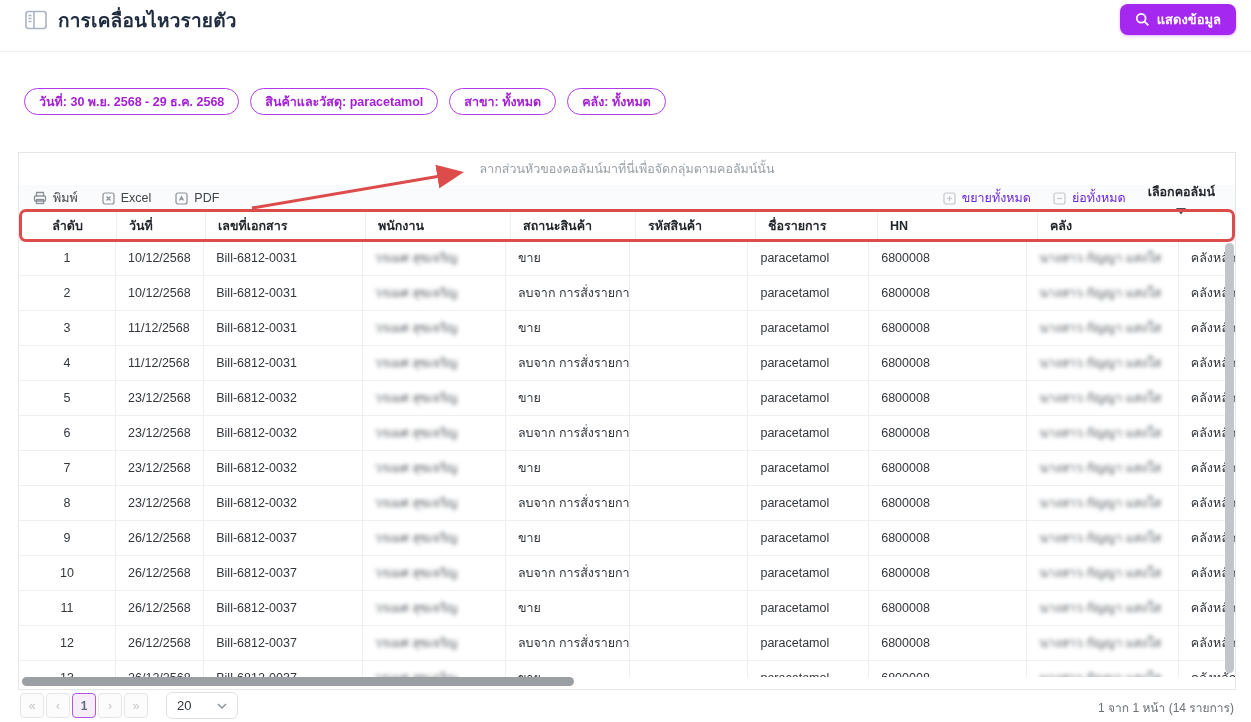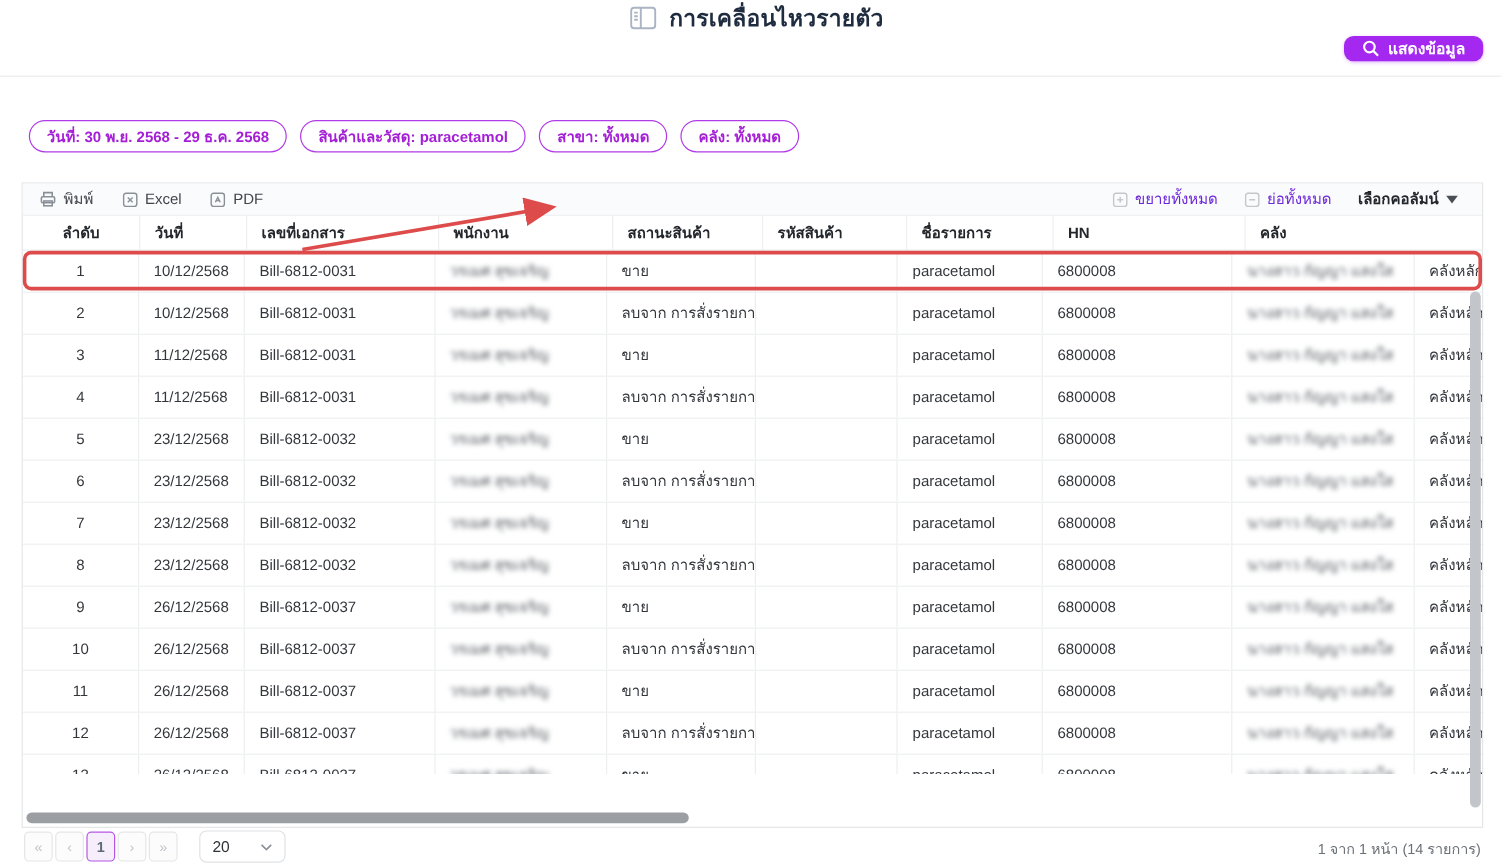--- a/index.html
+++ b/index.html
@@ -1,21 +1,21 @@
 <!DOCTYPE html>
 <html><head>
 <meta charset="utf-8">
 <style>
   * { margin:0; padding:0; box-sizing:border-box; }
   html,body { width:1251px; height:722px; background:#fff; overflow:hidden;
     font-family:"Liberation Sans","DejaVu Sans",sans-serif; color:#2f3338; position:relative; }
 
   
-  .topbar { height:64px; border-bottom:1px solid #ececec; display:flex; align-items:center;
-    padding:0 15px 12px 24px; background:#fff;flex-direction:column; }
+  .topbar { height:52px; border-bottom:1px solid #ececec; display:flex; align-items:center;
+    padding:0 15px 12px 24px; background:#fff; }
   .title-wrap { display:flex; align-items:center; gap:10px; }
   .title { font-size:19px; font-weight:bold; color:#1f2b3e; letter-spacing:.2px; }
   .panel-ic { color:#aab4c4; display:flex; }
   .show-btn { margin-left:auto; background:#a428f0; color:#fff; border:none; border-radius:8px;
     height:31px; padding:0 15px; font-size:13px; font-weight:700; display:flex; align-items:center;
     gap:7px; cursor:pointer; box-shadow:0 1px 3px rgba(164,40,240,.35); }
 
   
   .filters { margin-top:36px; padding-left:24px; display:flex; gap:11px; }
   .chip { border:1.5px solid #b13be8; color:#a41fd6; border-radius:14px; height:27px;
@@ -27,21 +27,21 @@
     border:1px solid #e4e6e8; background:#fff; }
   .group-row { height:32px; display:flex; align-items:center; justify-content:center;
     color:#9aa0a6; font-size:12.5px; background:#fff; }
   .toolbar { height:27px; display:flex; align-items:center; padding:0 14px; background:#fafbfc;
     font-size:12.5px; color:#41464c; gap:24px; border-bottom:1px solid #f0f1f3; }
   .tool { display:flex; align-items:center; gap:6px; cursor:pointer; white-space:nowrap; }
   .tool .ic { color:#8a9097; display:flex; }
   .right-tools { margin-left:auto; display:flex; align-items:center; gap:22px; padding-right:6px; }
   .tool.disabled { color:#6d28d9; cursor:default; }
   .tool.disabled .ic { color:#c3c8cd; }
-  .choose-cols { font-weight:bold; color:#23272c; }
+  .choose-cols { font-weight:bold; color:#23272c;flex-direction:column; }
   .chev { color:#4a4f55; display:flex; }
 
   
   .clip { width:1216px; overflow:hidden; position:relative; }
   .thead, .tr { display:flex; width:1249px; }
   .thead { height:29px; border-bottom:1px solid #e6e8ea; font-weight:bold; font-size:12.5px; color:#23272c; }
   .tr { height:35px; border-bottom:1px solid #edeff1; font-size:12.5px; color:#33373c; }
   .th, .td { padding:0 12px; display:flex; align-items:center; border-right:1px solid #eceef0;
     overflow:hidden; white-space:nowrap; }
   .c0 { width:98px; justify-content:center;text-align:center; }
@@ -104,20 +104,23 @@
 
 <div class="filters">
   <div class="chip">วันที่: 30 พ.ย. 2568 - 29 ธ.ค. 2568</div>
   <div class="chip">สินค้าและวัสดุ: paracetamol</div>
   <div class="chip">สาขา: ทั้งหมด</div>
   <div class="chip">คลัง: ทั้งหมด</div>
 </div>
 
 <div class="grid">
 
+  <div class="group-row">
+    <span>ลากส่วนหัวของคอลัมน์มาที่นี่เพื่อจัดกลุ่มตามคอลัมน์นั้น</span>
+  </div>
 
   <div class="toolbar">
     <div class="tool">
       <span class="ic">
         <svg width="14" height="14" viewBox="0 0 14 14" fill="none" stroke="currentColor" stroke-width="1.3">
           <path d="M3.5 5V1.5h7V5"></path>
             <rect x="1.5" y="5" width="11" height="5" rx="1"></rect>
           <rect x="3.5" y="8.5" width="7" height="4"></rect>
         </svg>
       </span>

